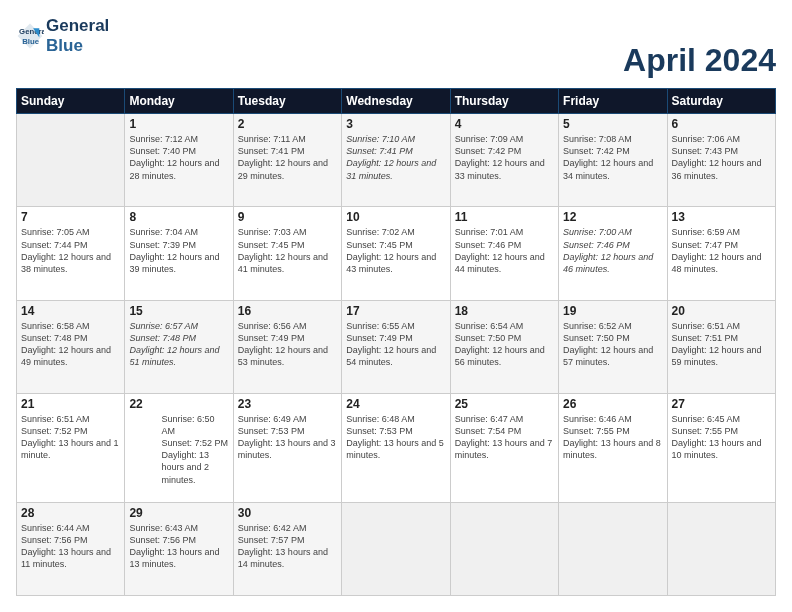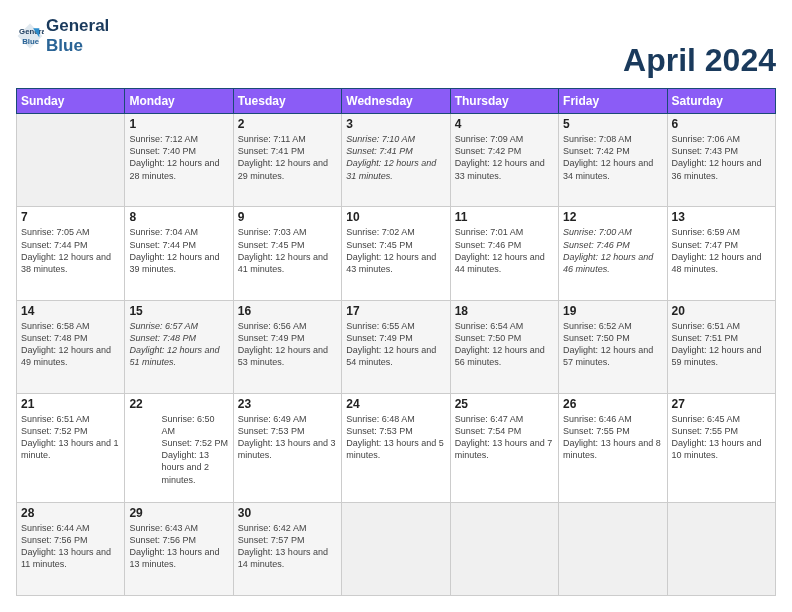--- a/index.html
+++ b/index.html
@@ -47,21 +47,21 @@
       color: #333;
     }
     .calendar {
       flex: 1;
       border: 1px solid #ccc;
       border-collapse: collapse;
       width: 100%;
       table-layout: fixed;
     }
     .calendar th {
-      background: #8b5cf6;
+      background: #0f172a;
       color: #fff;
       font-size: 12px;
       font-weight: bold;
       padding: 5px 4px;
       text-align: left;
       border: 1px solid #1a4a76;
     }
     .calendar td {
       border: 1px solid #ccc;
       vertical-align: top;
@@ -171,21 +171,21 @@
         <tr>
           <td>
             <span class="day-number">7</span>
             <div class="cell-text" style="white-space: pre-line;">Sunrise: 7:05 AM
 Sunset: 7:44 PM
 Daylight: 12 hours and 38 minutes.</div>
           </td>
           <td>
             <span class="day-number">8</span>
             <div class="cell-text" style="white-space: pre-line;">Sunrise: 7:04 AM
-Sunset: 7:44 PM
+Sunset: 7:39 PM
 Daylight: 12 hours and 39 minutes.</div>
           </td>
           <td>
             <span class="day-number">9</span>
             <div class="cell-text" style="white-space: pre-line;">Sunrise: 7:03 AM
 Sunset: 7:45 PM
 Daylight: 12 hours and 41 minutes.</div>
           </td>
           <td>
             <span class="day-number">10</span>

